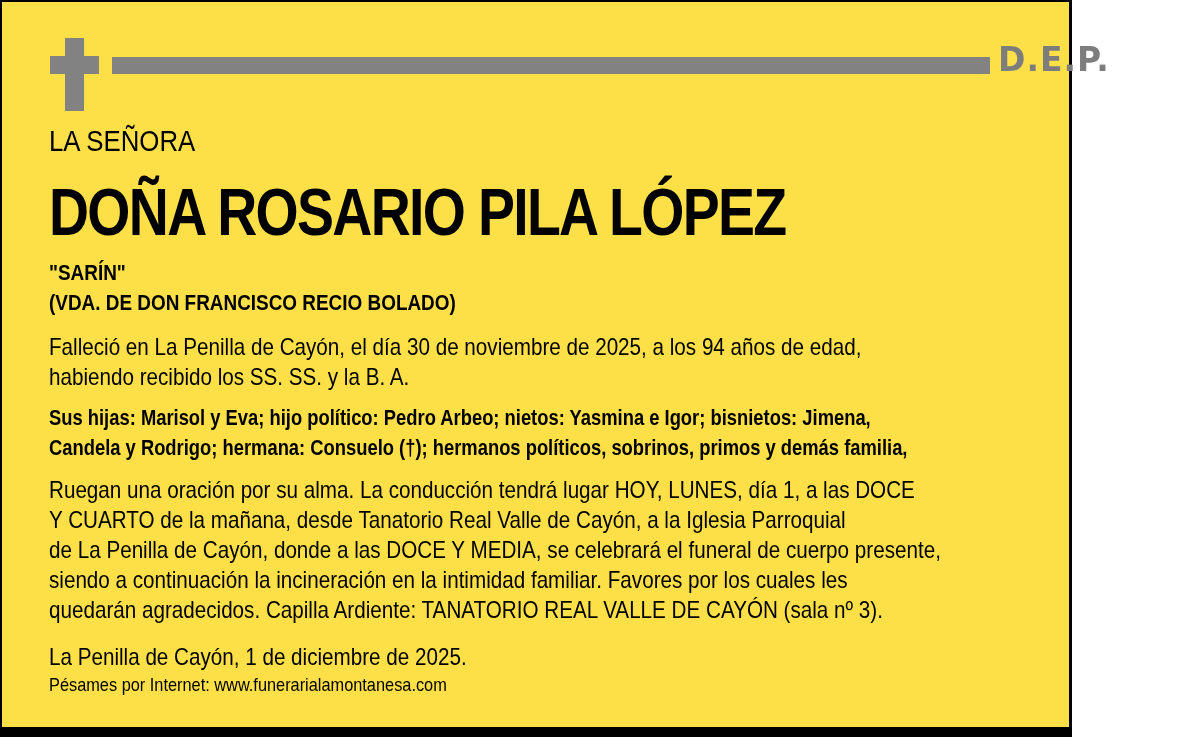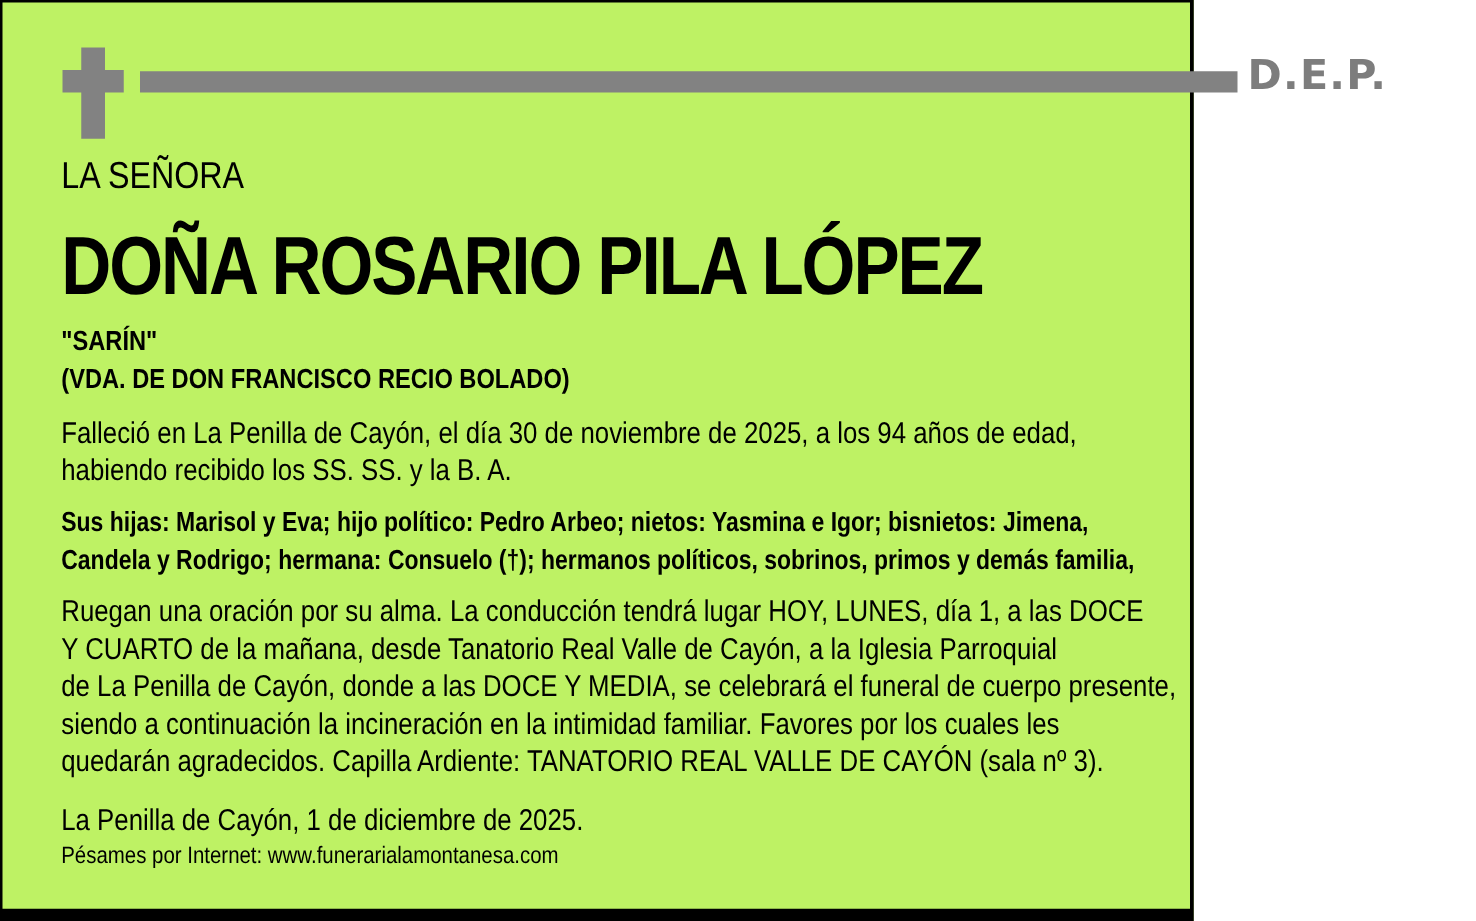--- a/index.html
+++ b/index.html
@@ -1,22 +1,22 @@
 <!DOCTYPE html>
 <html><head>
 <meta charset="utf-8">
 <style>
   html, body { margin: 0; padding: 0; background: #fff; }
   body { width: 1181px; height: 737px; position: relative; overflow: hidden; }
   .frame {
-    position: absolute; left: 0; top: 0; width: 955px; height: 737px;
+    position: absolute; left: 0; top: 0; width: 1072px; height: 737px;
     box-sizing: border-box;
     border-top: 2px solid #000; border-left: 2px solid #000; border-right: 3px solid #000;
     border-bottom: 10px solid #000;
-    background: #bef264;
+    background: #fde047;
   }
   .cross-v { position: absolute; left: 63px; top: 36px; width: 19px; height: 73px; background: #828282; }
   .cross-h { position: absolute; left: 48px; top: 54px; width: 49px; height: 18px; background: #828282; }
   .rule { position: absolute; left: 110px; top: 55px; width: 878px; height: 17px; background: #828282; }
   .dep {
     position: absolute; left: 996px; top: 38px;
     font-family: "DejaVu Sans", sans-serif; font-weight: bold; font-size: 33px;
     color: #7d7d7d; letter-spacing: 1px;
   }
   .txt { position: absolute; left: 47px; font-family: "Liberation Sans Narrow", "Liberation Sans", sans-serif; color: #000; white-space: nowrap; }

